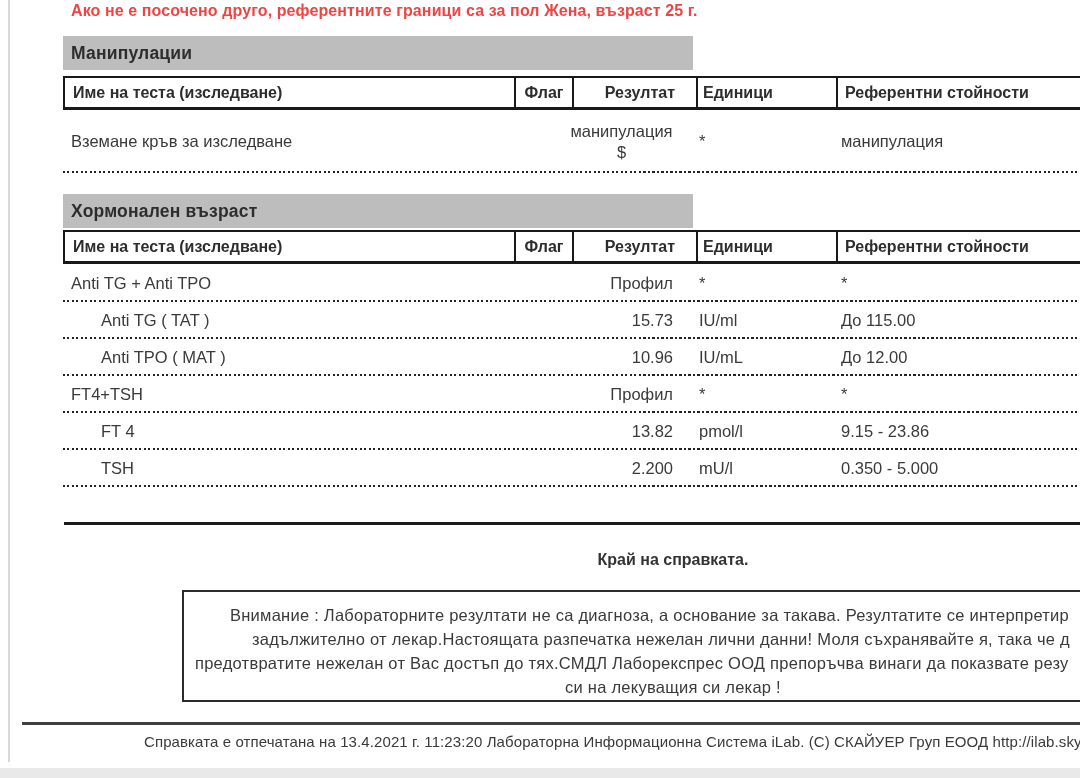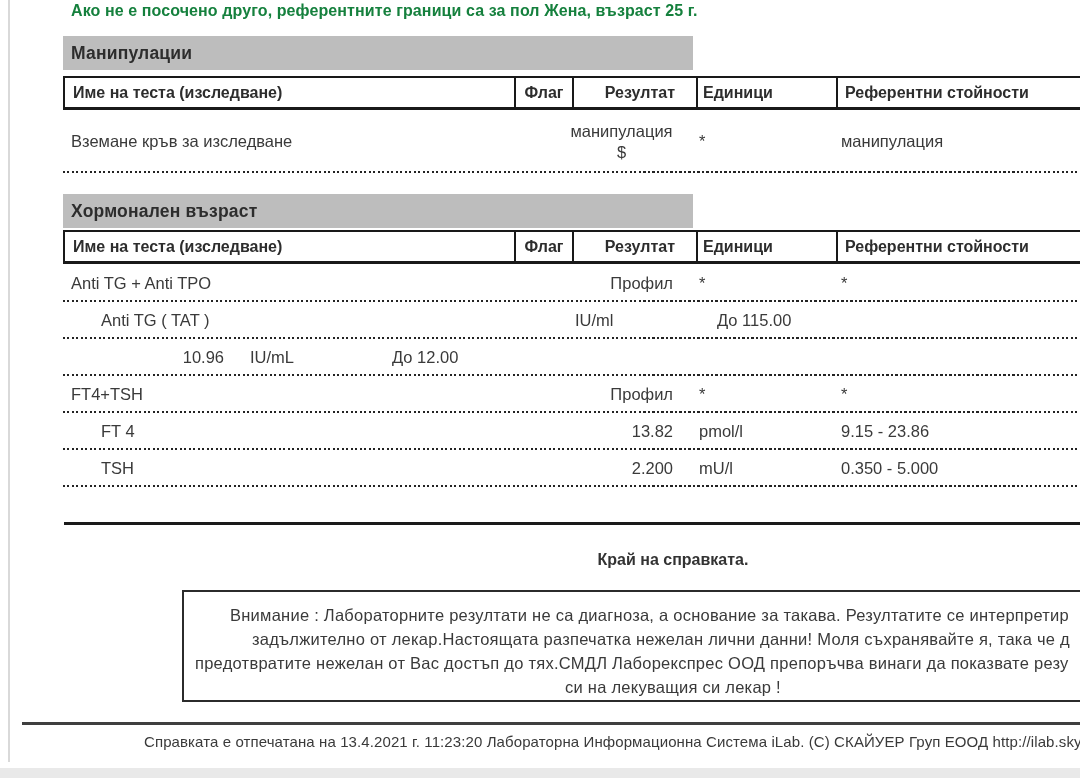--- a/index.html
+++ b/index.html
@@ -4,21 +4,21 @@
 <style>
   html,body{margin:0;padding:0}
   body{
     width:1080px;height:778px;overflow:hidden;position:relative;
     background:#ffffff;color:#3a3a3a;
     font-family:"Liberation Sans",sans-serif;
     -webkit-font-smoothing:antialiased;
   }
   .note{
     position:absolute;left:71px;top:2px;white-space:nowrap;
-    font-weight:bold;font-size:16px;letter-spacing:.1px;color:#15803d;
+    font-weight:bold;font-size:16px;letter-spacing:.1px;color:#ef4444;
   }
   .secbar{
     position:absolute;left:63px;width:630px;height:34px;background:#bdbdbd;
     display:flex;align-items:center;padding-left:8px;box-sizing:border-box;
     font-weight:bold;font-size:17.5px;color:#2d2d2d;letter-spacing:.2px;
   }
   .thead{
     position:absolute;left:63px;width:1220px;height:34px;box-sizing:border-box;
     display:flex;
     border-top:2px solid #191919;border-bottom:3px solid #191919;border-left:2px solid #191919;
@@ -110,24 +110,26 @@
   <div class="row">
     <div class="c c1">Anti TG + Anti TPO</div>
     <div class="c c2"></div>
     <div class="c c3">Профил</div>
     <div class="c c4">*</div>
     <div class="c c5">*</div>
   </div>
   <div class="row">
     <div class="c c1 indent">Anti TG ( TAT )</div>
     <div class="c c2"></div>
+    <div class="c c3">15.73</div>
     <div class="c c4">IU/ml</div>
     <div class="c c5">До 115.00</div>
   </div>
   <div class="row">
+    <div class="c c1 indent">Anti TPO ( MAT )</div>
     <div class="c c2"></div>
     <div class="c c3">10.96</div>
     <div class="c c4">IU/mL</div>
     <div class="c c5">До 12.00</div>
   </div>
   <div class="row">
     <div class="c c1">FT4+TSH</div>
     <div class="c c2"></div>
     <div class="c c3">Профил</div>
     <div class="c c4">*</div>

